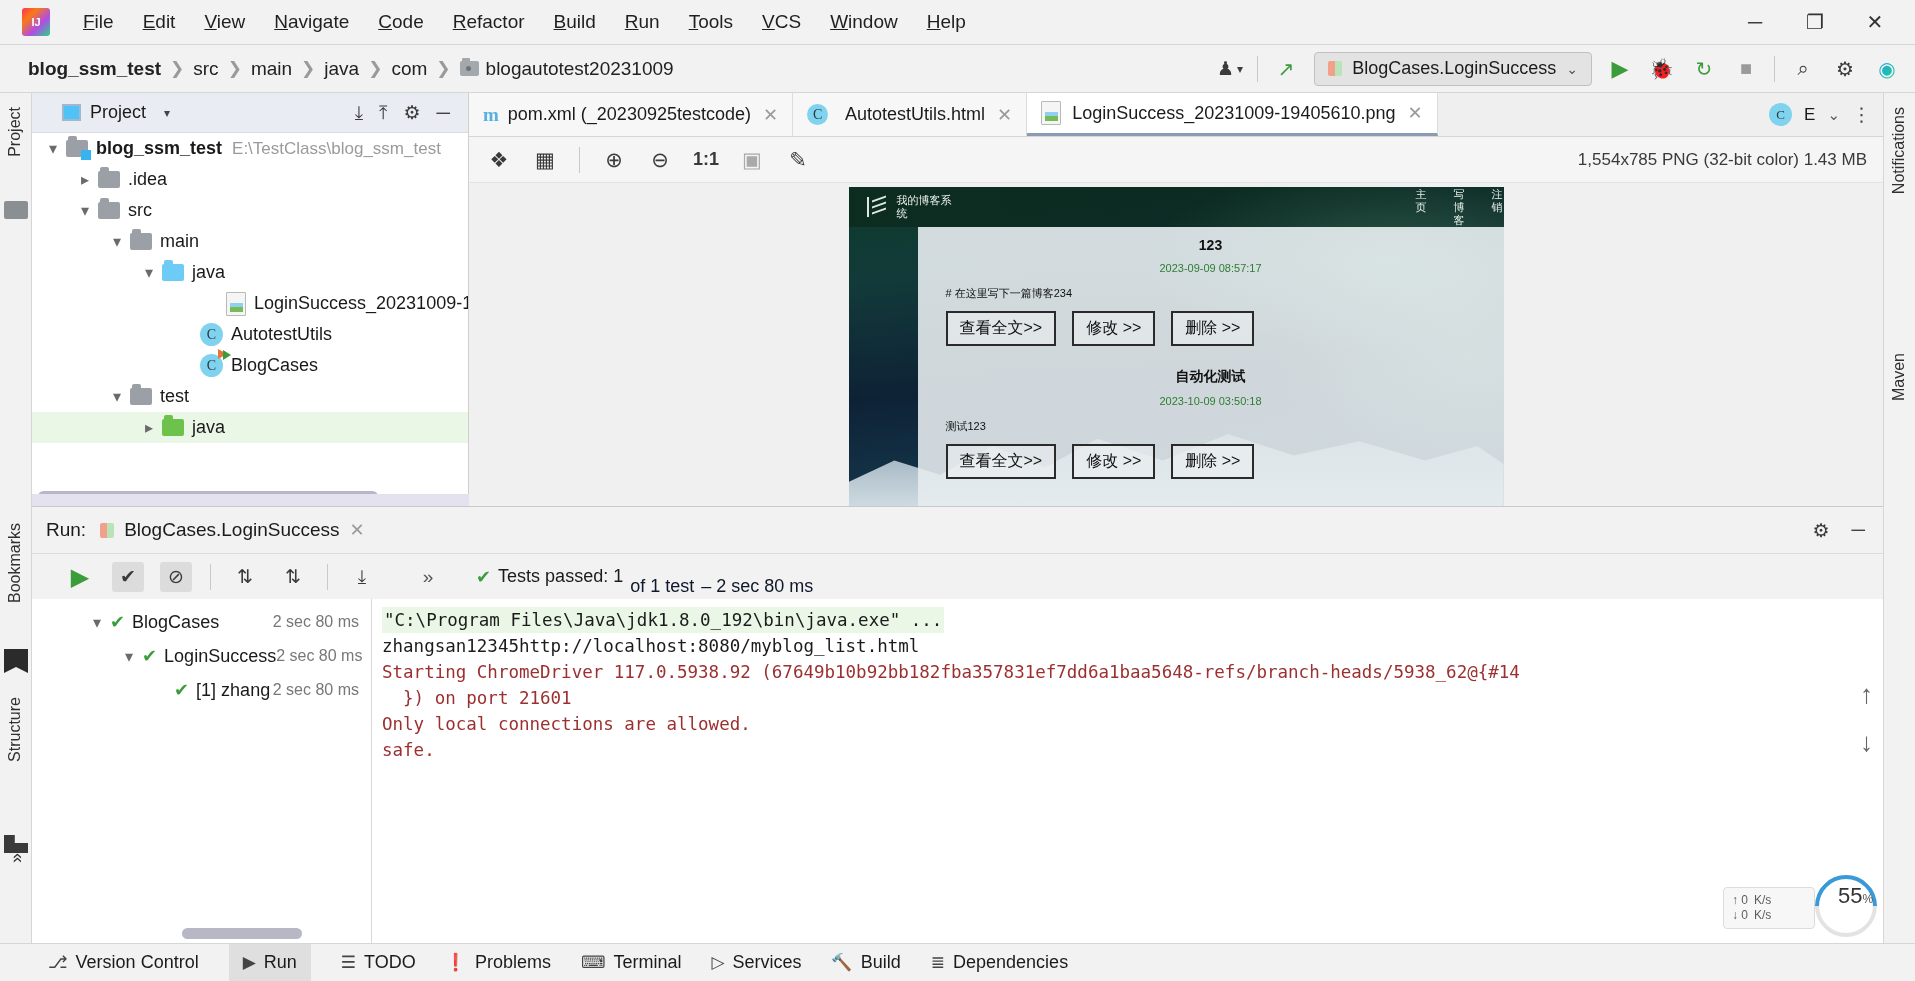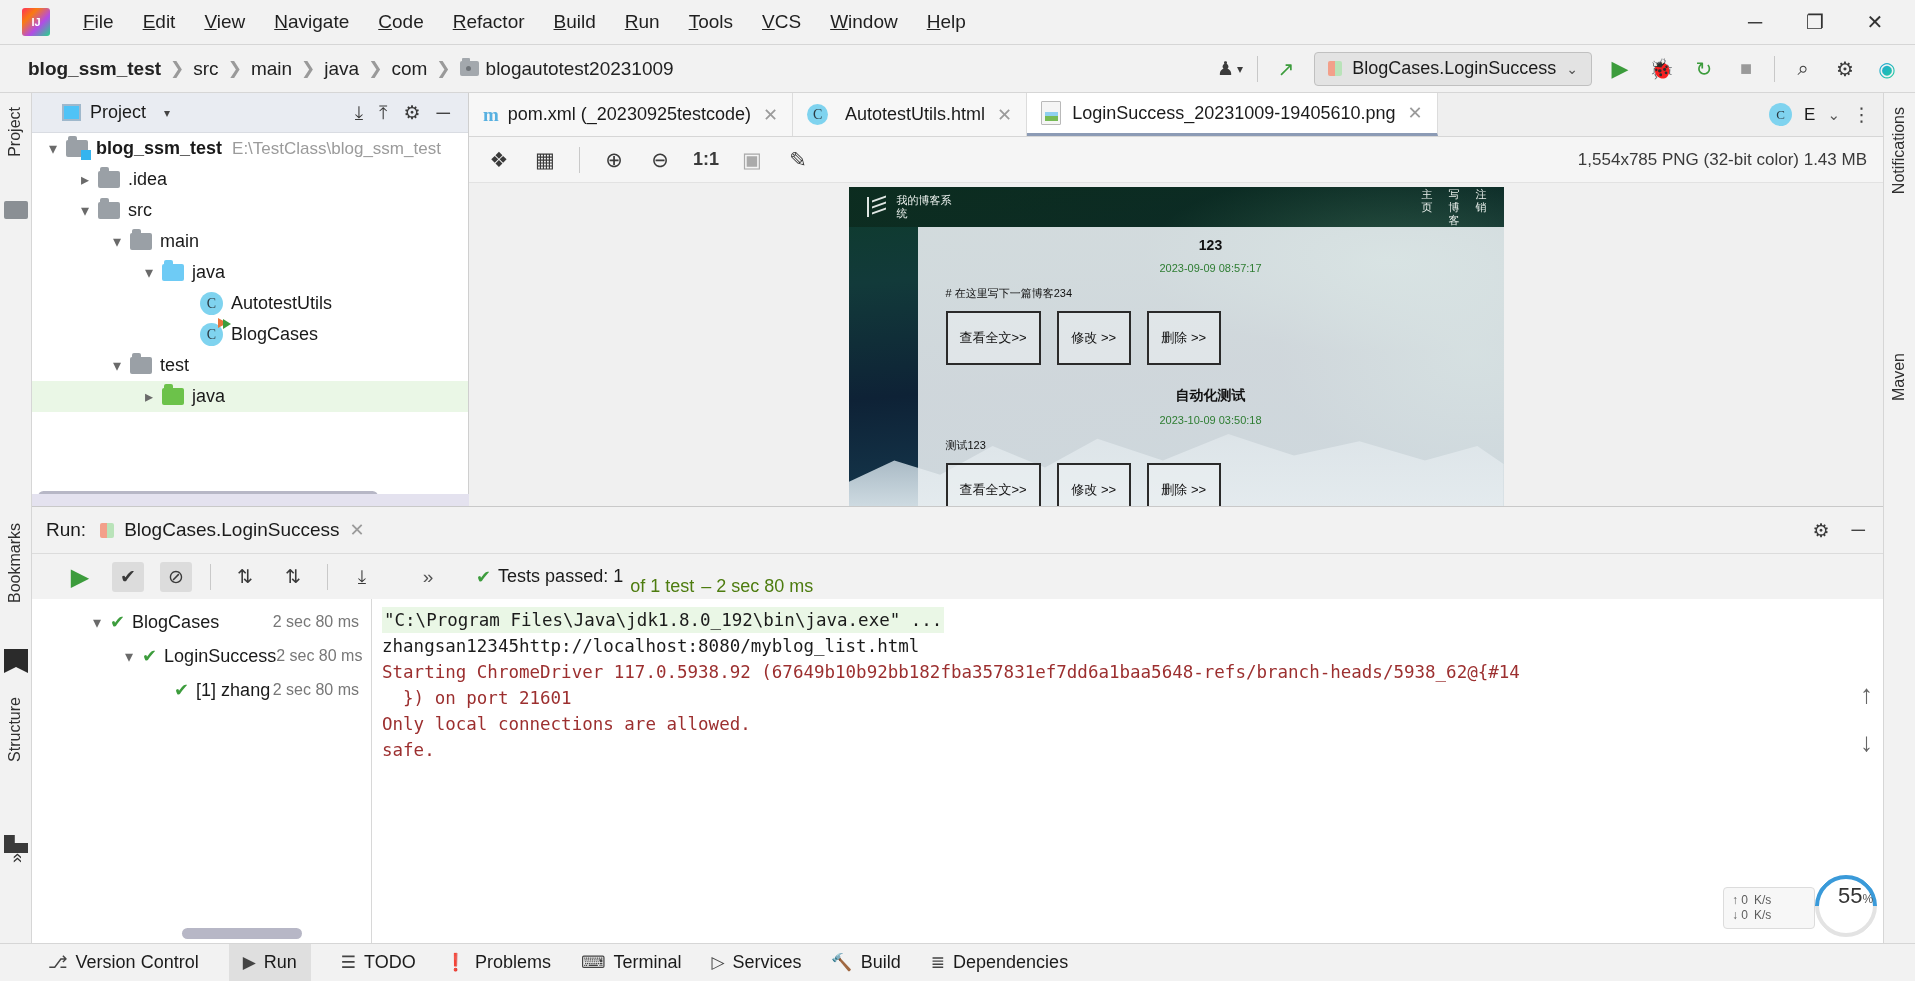--- a/index.html
+++ b/index.html
@@ -198,54 +198,54 @@
   .shot-nav {
     position: absolute; left: 0; top: 0; width: 100%; height: 40px;
     background: linear-gradient(90deg, rgba(12,42,30,0.85), rgba(8,30,28,0.55));
     display: flex; align-items: center;
   }
   .shot-logo { width: 26px; height: 26px; margin-left: 14px; position: relative; }
   .shot-logo::before { content:""; position:absolute; left:4px; top:3px; width:2px; height:20px; background:#dfe6e3;}
   .shot-logo::after { content:""; position:absolute; left:9px; top:4px; width:14px; height:2px; background:#dfe6e3;
      box-shadow: 0 6px 0 #dfe6e3, 0 12px 0 #dfe6e3; transform: skewY(-20deg); }
   .shot-brand { color: #eef3f0; font-size: 11px; line-height: 13px; margin-left: 8px; width: 58px; }
-  .shot-navlinks { margin-left: auto; display: flex; gap: 14px; padding-right: 16px; }
+  .shot-navlinks { margin-left: auto; display: flex; gap: 25px; }
   .shot-navlink { color: #e8eeea; font-size: 11px; line-height: 13px; width: 13px; text-align: center; }
   .shot-card {
     position: absolute; left: 69px; top: 40px; right: 0; bottom: 0;
     background: linear-gradient(180deg, rgba(225,231,234,0.93), rgba(231,237,240,0.88));
   }
   .post { position: relative; padding: 10px 0 0 0; }
   .post-title { text-align: center; font-weight: bold; font-size: 14px; color: #111; }
   .post-date { text-align: center; font-size: 11px; color: #2e7d32; margin-top: 9px; }
   .post-body { font-size: 11px; color: #111; margin: 12px 0 0 28px; }
   .post-btns { display: flex; gap: 16px; margin: 10px 0 0 28px; }
   .post-btn {
-    border: 2px solid #2a2a2a; background: rgba(236,240,242,0.55); font-size: 13px; color: #111;
-    padding: 16px 12px; min-width: 74px; text-align: center;
+    border: 2px solid #2a2a2a; background: rgba(236,240,242,0.55); font-size: 16px; color: #111;
+    padding: 5px 12px; min-width: 74px; text-align: center;
   }
 
   
   .run-panel {
     position: absolute; left: 32px; top: 506px; right: 32px; bottom: 38px; background: #f2f2f2;
     border-top: 1px solid #c9c9c9;
   }
   .run-head { height: 46px; display: flex; align-items: center; padding-left: 14px; gap: 14px; }
   .run-label { font-size: 19px; color: #1b1b1b; }
   .run-tab { display: flex; align-items: center; gap: 10px; font-size: 19px; color: #1b1b1b; }
   .run-head-right { margin-left: auto; display: flex; gap: 22px; padding-right: 18px; }
   .run-toolbar {
     height: 46px; display: flex; align-items: center; gap: 16px; padding-left: 32px;
     border-top: 1px solid #dcdcdc; background: #f2f2f2;
   }
   .rt-btn { width: 32px; height: 30px; display: flex; align-items: center; justify-content: center;
     font-size: 19px; color: #3a3a3a; }
   .rt-btn.boxed { background: #dcdcdc; border-radius: 3px; }
   .tests-passed { margin-left: 16px; font-size: 18px; color: #1b1b1b; display: flex; align-items: center; gap: 7px; }
-  .tp-grey { color: #4d7c0f; margin-top: 20px; }
+  .tp-grey { color: #0f172a; margin-top: 20px; }
   .check { color: #3c9c3c; font-size: 18px; }
 
   .run-body { position: absolute; left: 0; right: 0; top: 92px; bottom: 0; display: flex; background: #fff; }
   .tests-tree { width: 340px; border-right: 1px solid #d8d8d8; background: #fff; font-size: 18px; padding-top: 6px; }
   .ttrow { display: flex; align-items: center; height: 34px; white-space: nowrap; }
   .ttrow .dur { margin-left: auto; font-size: 16px; color: #777; padding-right: 12px; }
   .ttname { font-weight: normal; }
   .console { flex: 1; position: relative; background: #fff; overflow: hidden; padding: 8px 0 0 10px; }
   .cline { font-family: "DejaVu Sans Mono", monospace; font-size: 17.5px; line-height: 26px; white-space: pre; }
   .c-green-bg { background: #eaf7e6; display: inline-block; padding: 0 2px; }
@@ -404,20 +404,24 @@
       <span class="tlabel">main</span>
     </div>
 
     <div class="trow" style="padding-left:104px">
       <span class="arrow down"></span>
       <span class="folder blue"></span>
       <span class="tlabel">java</span>
     </div>
 
 
+    <div class="trow" style="padding-left:194px">
+      <span class="img-ico"></span>
+      <span class="tlabel">LoginSuccess_20231009-1</span>
+    </div>
 
     <div class="trow" style="padding-left:168px">
       <span class="cls-ico">C</span>
       <span class="tlabel">AutotestUtils</span>
     </div>
 
     <div class="trow" style="padding-left:168px">
       <span class="cls-ico">C<i class="runmark"></i><i class="runmark2"></i></span>
       <span class="tlabel">BlogCases</span>
     </div>

